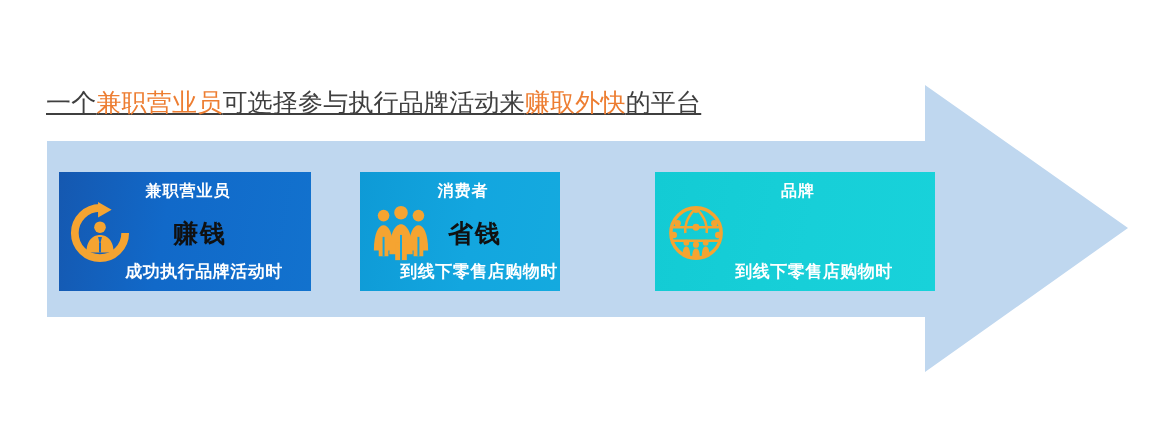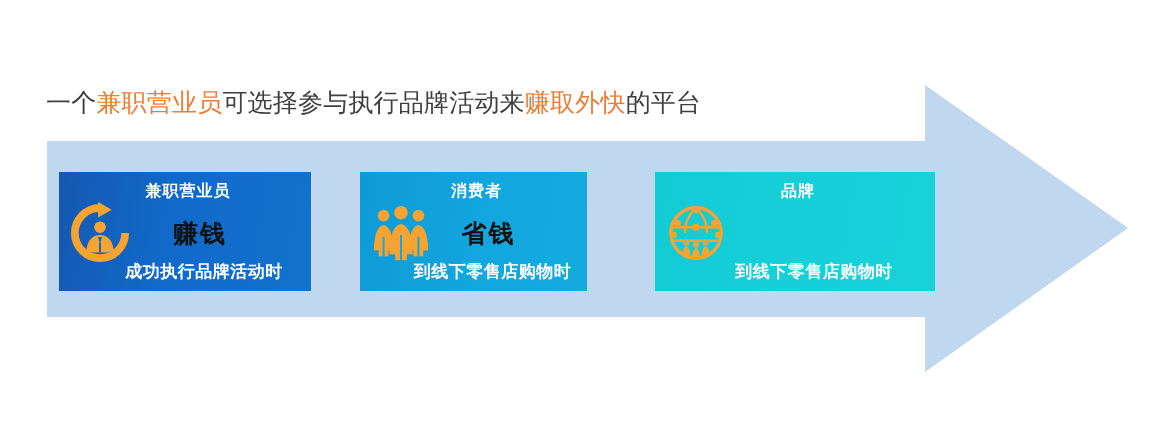--- a/index.html
+++ b/index.html
@@ -23,20 +23,21 @@
   .headline {
     position: absolute;
     left: 46px;
     top: 86px;
     font-family: "Liberation Serif", "DejaVu Serif", serif;
     font-size: 25px;
     line-height: 34px;
     color: #3f3f3f;
     white-space: nowrap;
     letter-spacing: 0.2px;
+    text-decoration: underline;
   }
   .headline .hl {
     color: #ED7D31;
   }
 
   
   .arrow-wrap {
     position: absolute;
     left: 0;
     top: 0;
@@ -58,21 +59,21 @@
     box-sizing: border-box;
     overflow: hidden;
   }
   .card-1 {
     left: 59px;
     width: 252px;
     background: linear-gradient(100deg, #1558B0 0%, #1169C9 42%, #1272CE 100%);
   }
   .card-2 {
     left: 360px;
-    width: 227px;
+    width: 200px;
     background: linear-gradient(100deg, #0E9AD6 0%, #13A6DF 55%, #14AADF 100%);
   }
   .card-3 {
     left: 655px;
     width: 280px;
     background: linear-gradient(100deg, #13CBD4 0%, #17CFD8 55%, #18D2DA 100%);
   }
 
   .card-title {
     position: absolute;

